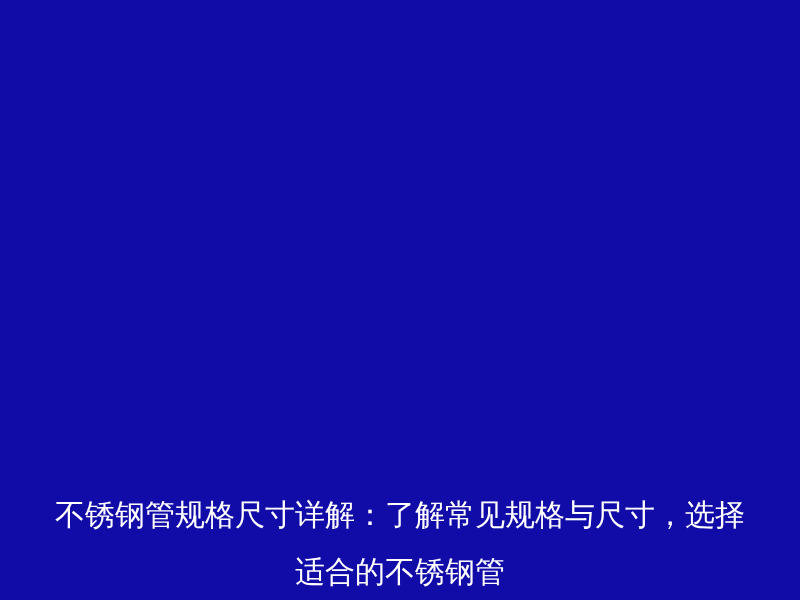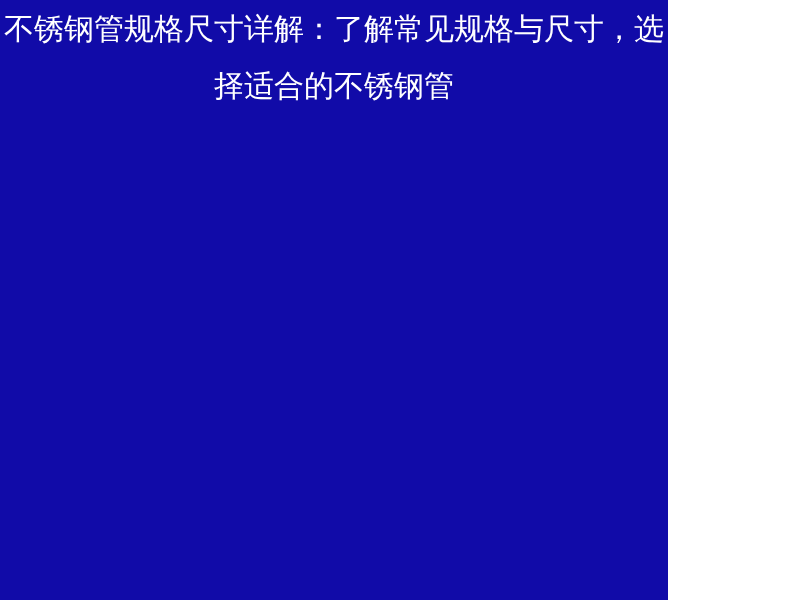--- a/index.html
+++ b/index.html
@@ -12,24 +12,24 @@
     width: 800px;
     height: 600px;
     overflow: hidden;
     font-family: "Liberation Sans", "DejaVu Sans", sans-serif;
   }
 
   
   .banner {
     position: relative;
     box-sizing: border-box;
-    width: 668px;
+    width: 800px;
     height: 600px;
     display: flex;
-    align-items: flex-start;
+    align-items: flex-end;
     justify-content: center;
     background-color: #110ba8; 
   }
 
   
   .headline-block {
     width: 690px;
     margin: 0;
     padding: 0;
   }

